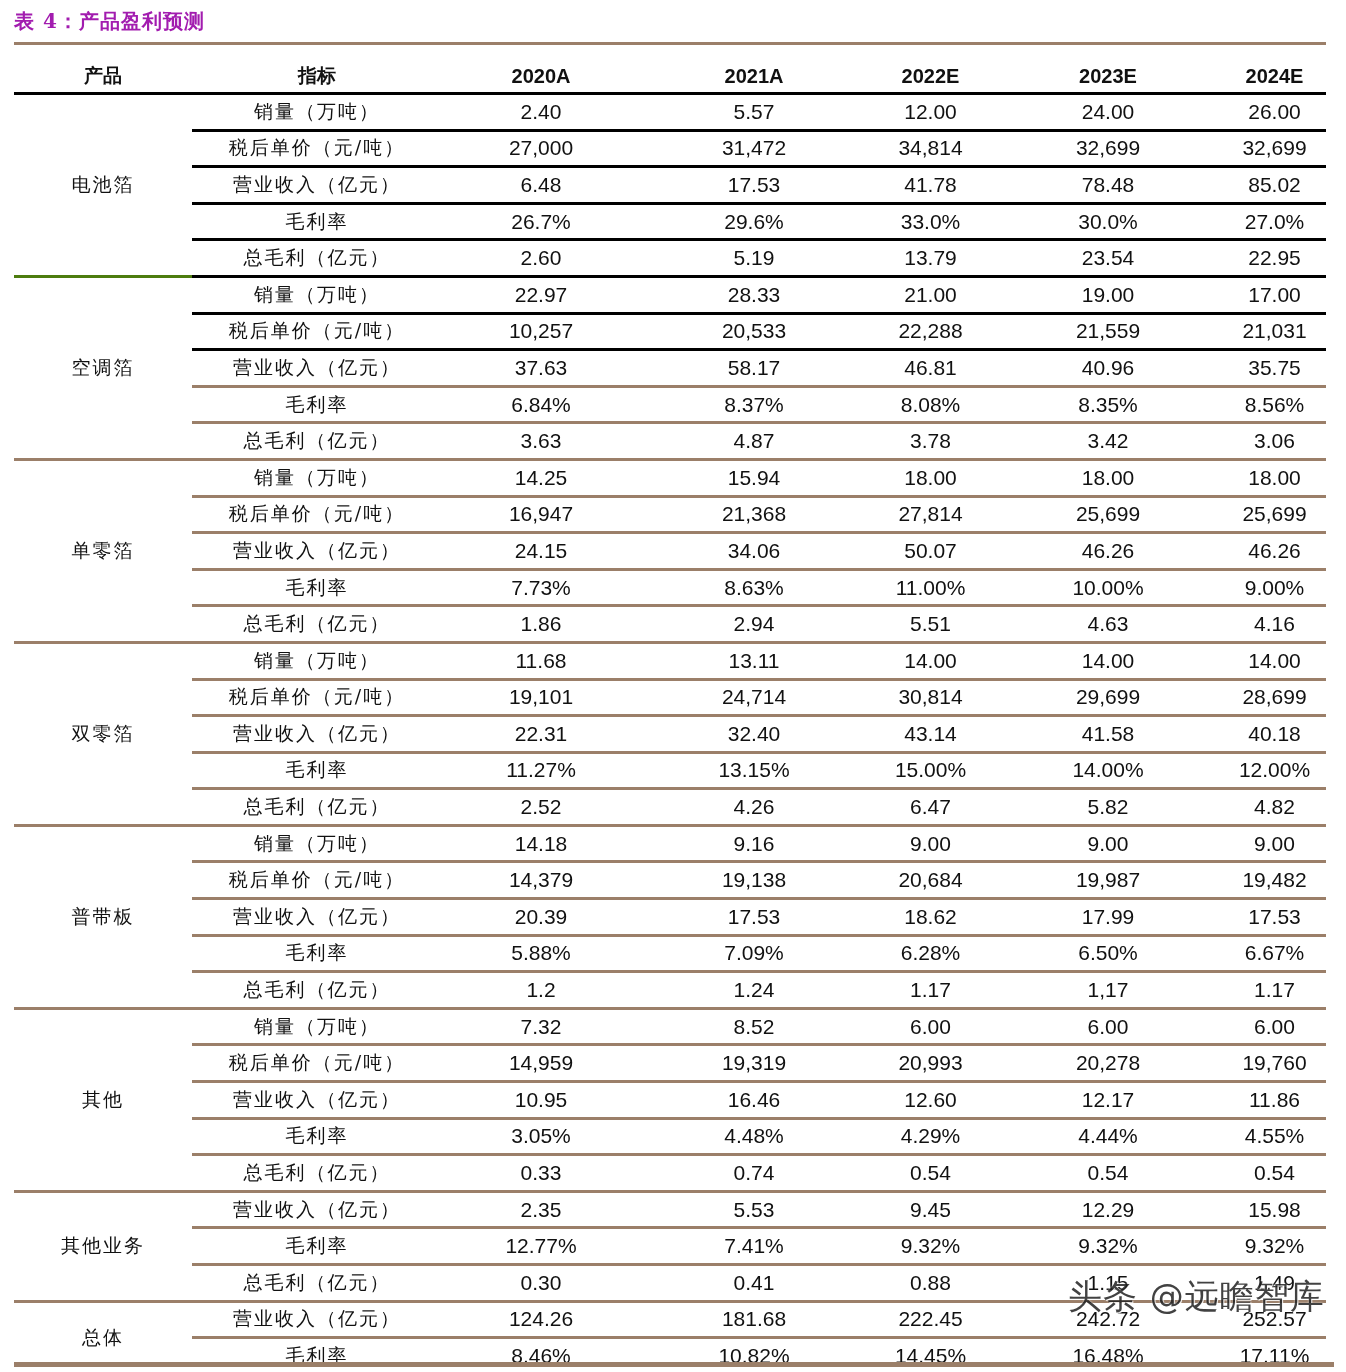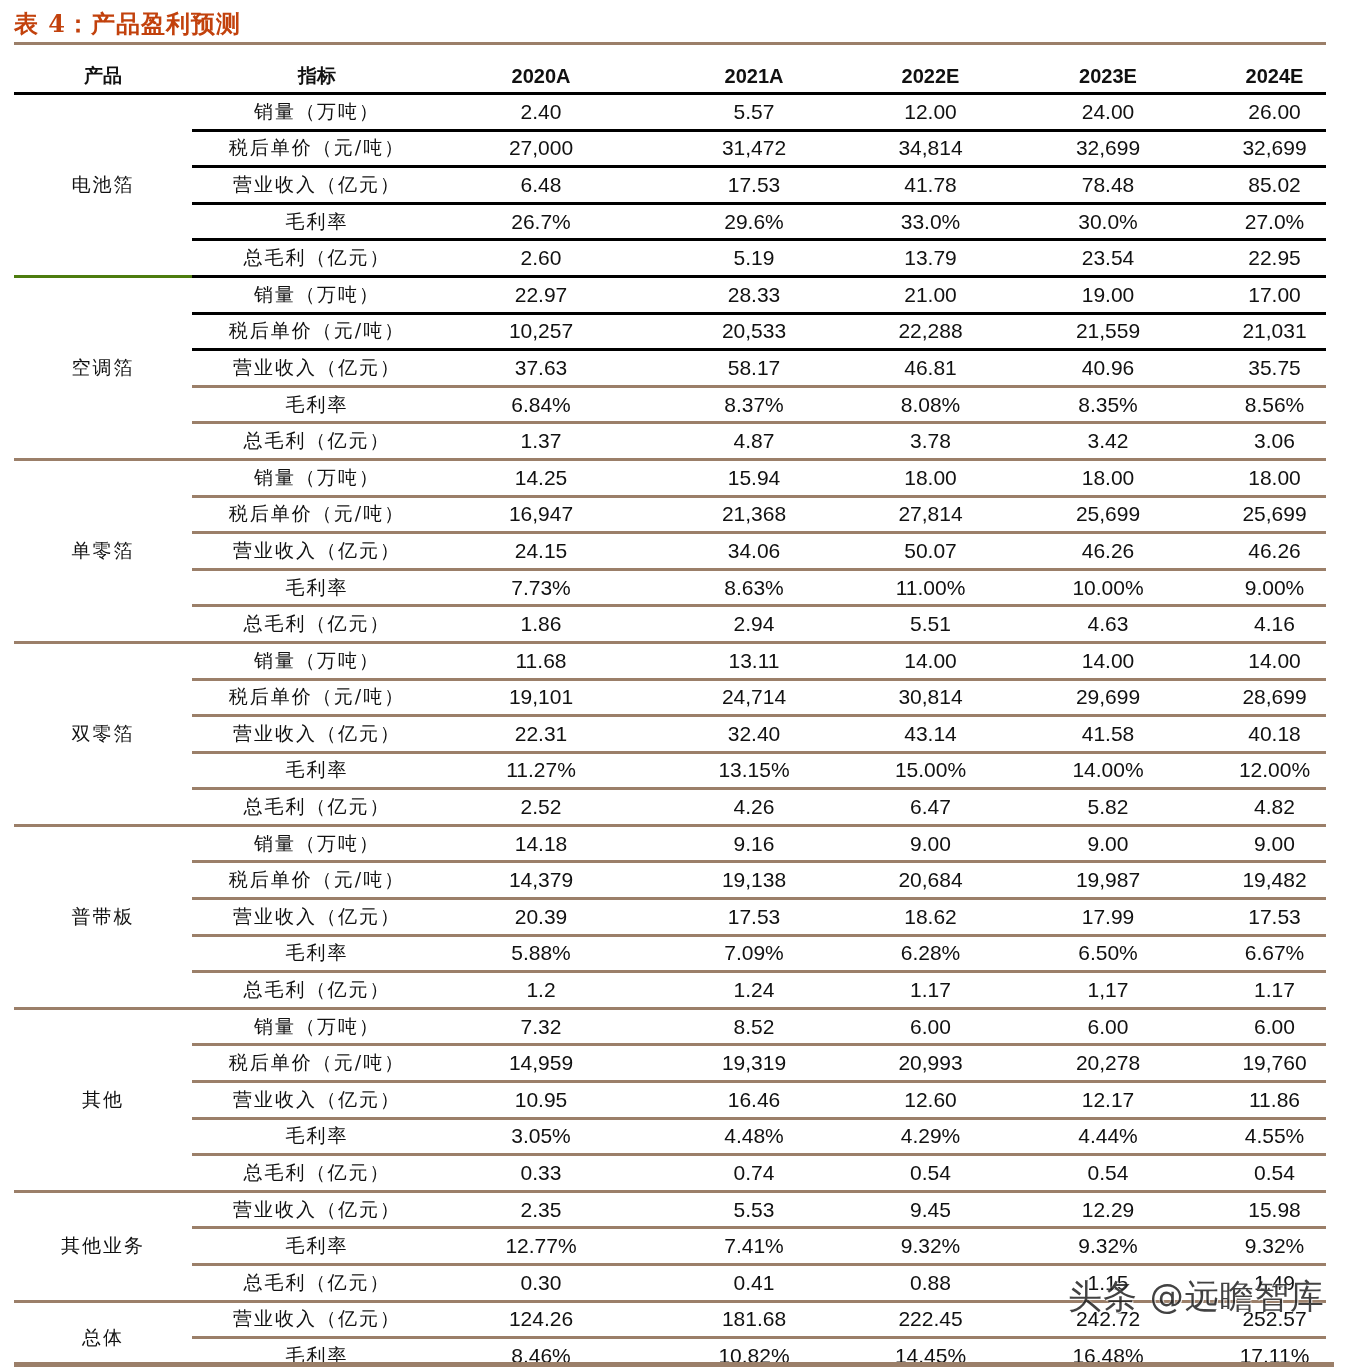--- a/index.html
+++ b/index.html
@@ -1,19 +1,19 @@
 <!DOCTYPE html>
 <html><head>
 <meta charset="utf-8">
 <style>
   html, body { margin:0; padding:0; background:#ffffff; }
   body { width:1346px; height:1372px; position:relative; overflow:hidden;
          font-family:"Liberation Sans", "DejaVu Sans", sans-serif; color:#111; }
-  .title { position:absolute; left:14px; top:8px; font-size:24px; font-weight:bold;
-           color:#c2410c; font-family:"DejaVu Serif", serif; letter-spacing:1px; }
+  .title { position:absolute; left:14px; top:8px; font-size:20px; font-weight:bold;
+           color:#a21caf; font-family:"DejaVu Serif", serif; letter-spacing:1px; }
   .top-rule { position:absolute; left:14px; top:42px; width:1312px; height:3px; background:#9b7f69; }
   table.grid { position:absolute; left:14px; top:60px; width:1312px; border-collapse:collapse; table-layout:fixed; }
   table.grid col.c-prod { width:178px; }
   table.grid col.c-ind  { width:250px; }
   table.grid col.c-y1 { width:198px; }
   table.grid col.c-y2 { width:228px; }
   table.grid col.c-y3 { width:125px; }
   table.grid col.c-y4 { width:230px; }
   table.grid col.c-y5 { width:103px; }
   th { height:32px; font-size:20px; font-weight:bold; text-align:center; padding:0;
@@ -130,21 +130,21 @@
       <tr class="row">
         <td class="ind">毛利率</td>
         <td class="val">6.84%</td>
         <td class="val">8.37%</td>
         <td class="val">8.08%</td>
         <td class="val">8.35%</td>
         <td class="val">8.56%</td>
       </tr>
       <tr class="row sec-last">
         <td class="ind">总毛利（亿元）</td>
-        <td class="val">1.37</td>
+        <td class="val">3.63</td>
         <td class="val">4.87</td>
         <td class="val">3.78</td>
         <td class="val">3.42</td>
         <td class="val">3.06</td>
       </tr>
       <tr class="row">
         <td class="prod" rowspan="5">单零箔</td>
         <td class="ind">销量（万吨）</td>
         <td class="val">14.25</td>
         <td class="val">15.94</td>

